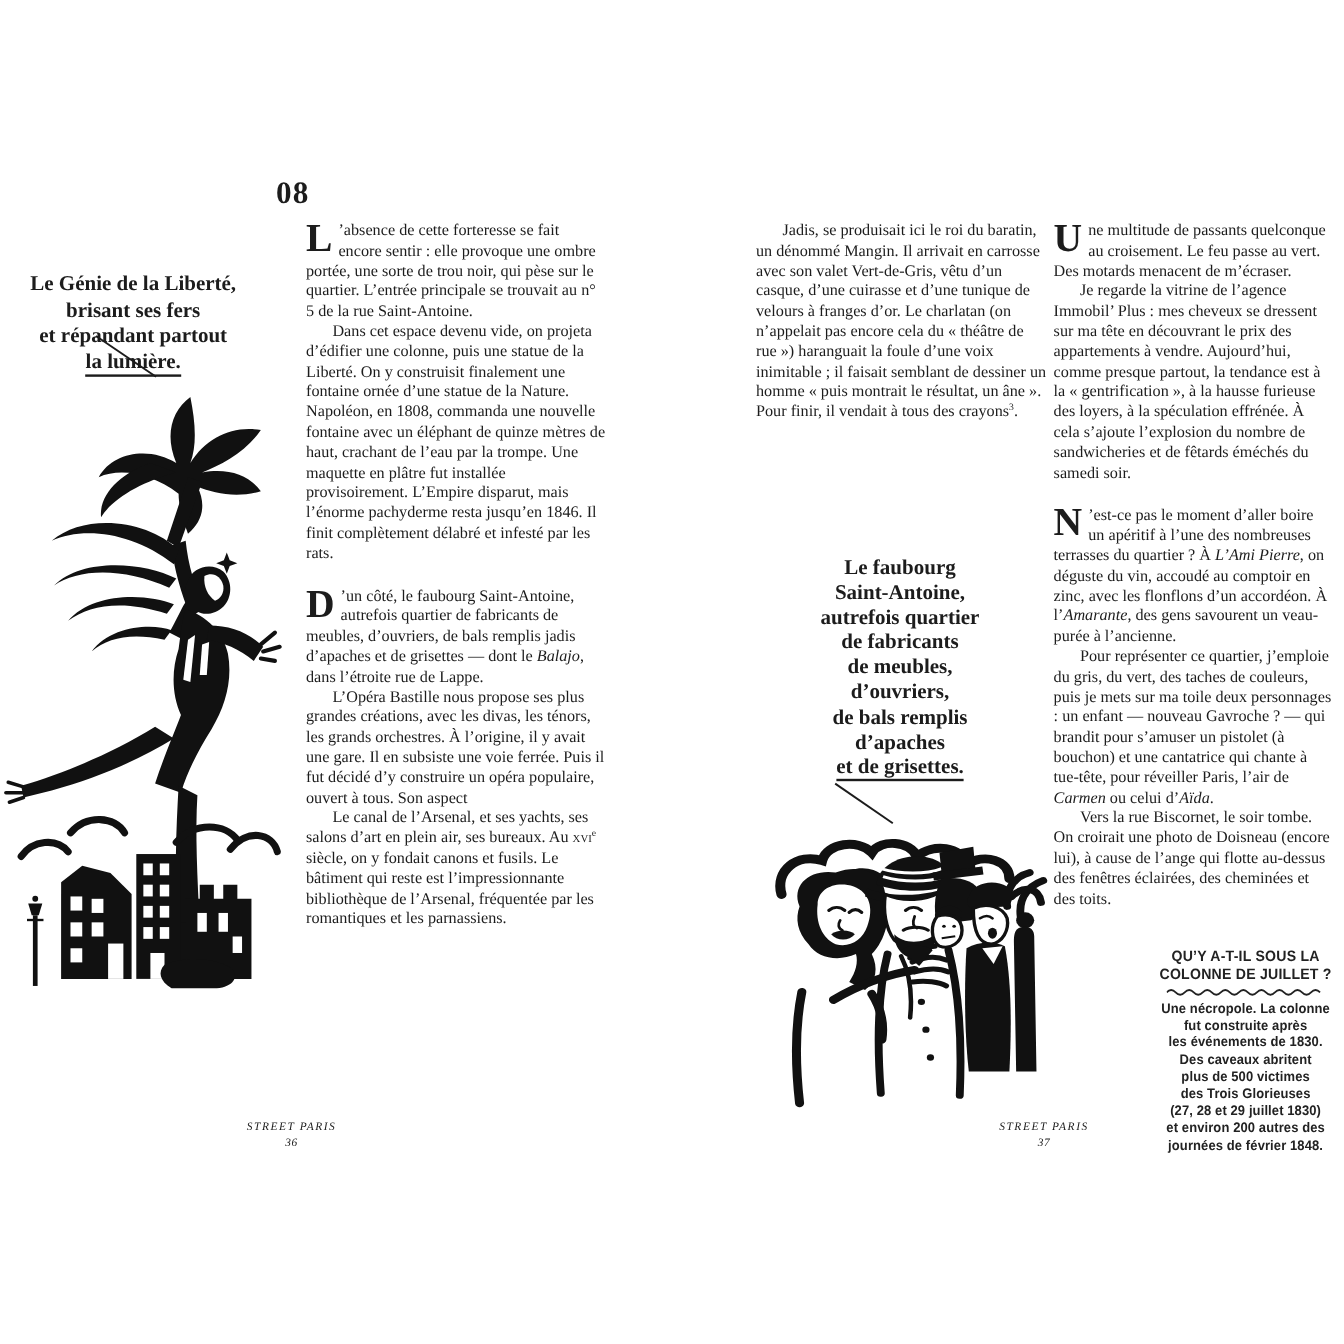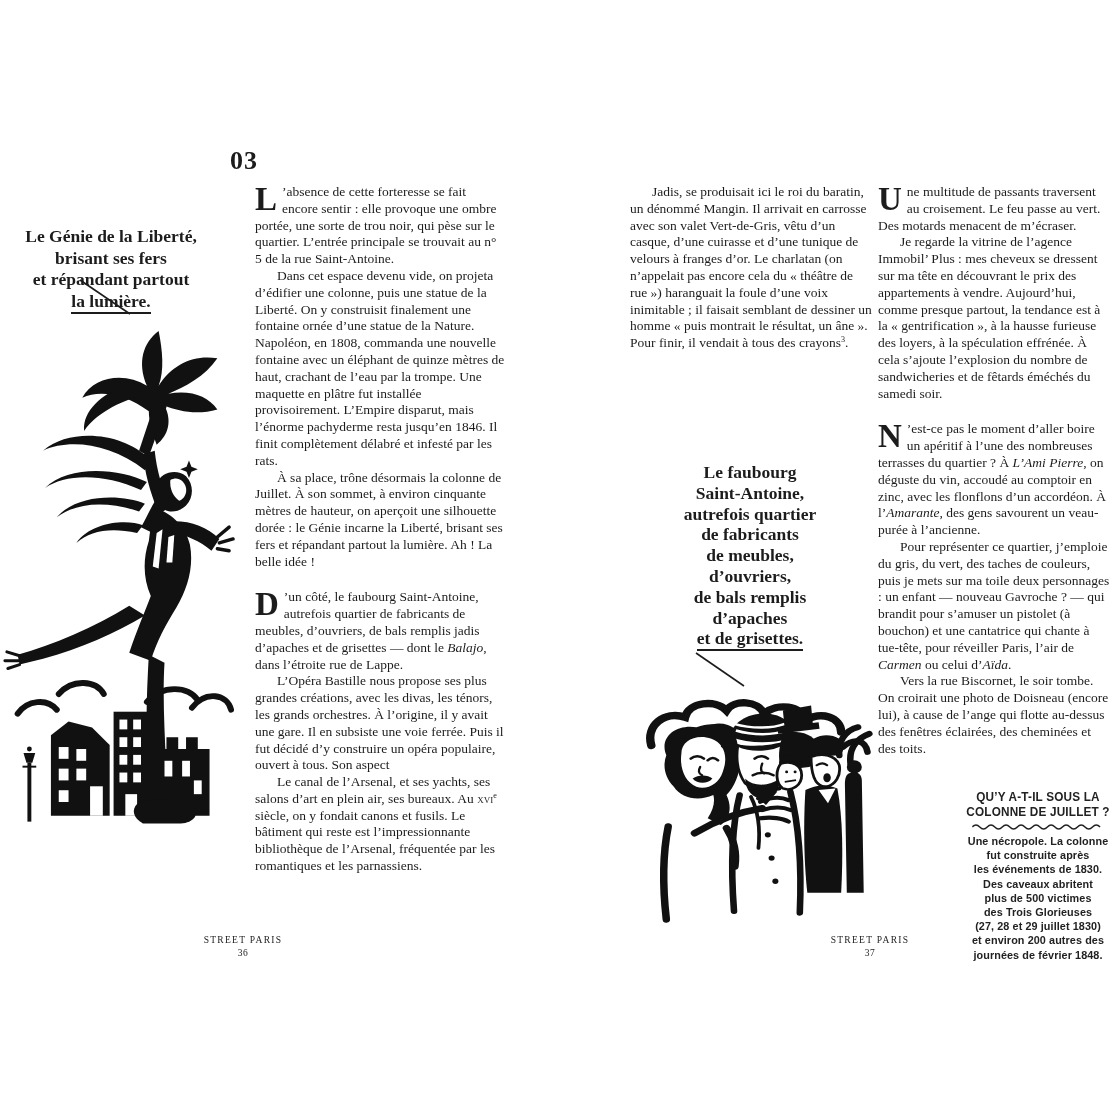--- a/index.html
+++ b/index.html
@@ -20,42 +20,42 @@
   .col p{margin:0;}
   .col p.ind{text-indent:22px;}
   .col p.gap{margin-top:19px;}
   .dc{float:left;font-size:33px;line-height:29px;font-weight:bold;padding:1px 5px 0 0;}
   .col-left{left:255px;top:184px;width:250px;}
   .col-r1{left:630px;top:184px;width:242px;}
   .col-r2{left:878px;top:184px;width:233px;}
   .sc{font-variant:small-caps;}
   sup{font-size:0.6em;vertical-align:super;line-height:0;}
   
-  .footer{position:absolute;width:120px;text-align:center;font-size:9.5px;letter-spacing:1.3px;}
+  .footer{position:absolute;width:120px;text-align:center;font-size:9.5px;letter-spacing:1.3px;font-style:italic;}
   .footer .pg{letter-spacing:0.5px;margin-top:3px;}
   .footer-left{left:183px;top:935px;}
   .footer-right{left:810px;top:935px;}
   
   .sidebar{position:absolute;left:956px;top:790px;width:164px;text-align:center;
     font-family:"Liberation Sans", sans-serif;font-weight:bold;color:#222;
     transform:scaleX(0.94);transform-origin:50% 0;}
   .sidebar .sb-title{font-size:12.5px;line-height:15px;letter-spacing:0.2px;}
   .sidebar .sb-wave{margin:2px auto 4px auto;display:block;}
   .sidebar .sb-body{font-size:11.5px;line-height:14.2px;letter-spacing:0.1px;}
   
   .pointer{position:absolute;}
   .art{position:absolute;}
   svg{display:block;}
 </style>
 </head>
 <body>
 
 <div class="spread">
 
-  <div class="artnum">03</div>
+  <div class="artnum">08</div>
 
   <div class="pq pq-left">Le Génie de la Liberté,<br>brisant ses fers<br>et répandant partout<br><span class="ul">la lumière.</span></div>
 
   <svg class="pointer" style="left:70px;top:276px;" width="70" height="42" viewBox="0 0 70 42">
     <line x1="10" y1="4" x2="60" y2="38" stroke="#1c1c1c" stroke-width="1.6"></line>
   </svg>
 
   <svg class="art" style="left:0;top:325px;" width="235" height="530" viewBox="0 0 240 540" preserveAspectRatio="none" fill="#111">
 
     <path d="M152 88 C128 70 102 66 84 74 C96 52 128 48 150 62 C140 38 146 18 162 6 C166 26 168 46 162 62 C176 40 198 30 222 34 C210 52 188 64 172 70 C194 66 212 72 222 86 C202 92 182 88 168 82 C176 98 172 112 160 122 C154 106 152 96 152 88 Z"></path>
@@ -133,21 +133,20 @@
     <path d="M24 436 L36 436 L33 446 L27 446 Z"></path>
     <circle cx="30" cy="432" r="2.5"></circle>
     <line x1="23" y1="450" x2="37" y2="450" stroke="#111" stroke-width="2"></line>
 
     <path d="M140 488 C158 480 186 482 198 492 C204 500 196 508 182 508 L146 508 C136 502 134 494 140 488 Z"></path>
   </svg>
 
   <div class="col col-left">
     <p><span class="dc">L</span><span>’absence de cette forteresse se fait encore sentir : elle provoque une ombre portée, une sorte de trou noir, qui pèse sur le quartier. L’entrée principale se trouvait au n° 5 de la rue Saint-Antoine.</span></p>
     <p class="ind">Dans cet espace devenu vide, on projeta d’édifier une colonne, puis une statue de la Liberté. On y construisit finalement une fontaine ornée d’une statue de la Nature. Napoléon, en 1808, commanda une nouvelle fontaine avec un éléphant de quinze mètres de haut, crachant de l’eau par la trompe. Une maquette en plâtre fut installée provisoirement. L’Empire disparut, mais l’énorme pachyderme resta jusqu’en 1846. Il finit complètement délabré et infesté par les rats.</p>
-    <p class="ind">À sa place, trône désormais la colonne de Juillet. À son sommet, à environ cinquante mètres de hauteur, on aperçoit une silhouette dorée : le Génie incarne la Liberté, brisant ses fers et répandant partout la lumière. Ah ! La belle idée !</p>
     <p class="gap"><span class="dc">D</span><span>’un côté, le faubourg Saint-Antoine, autrefois quartier de fabricants de meubles, d’ouvriers, de bals remplis jadis d’apaches et de grisettes — dont le <i>Balajo</i>, dans l’étroite rue de Lappe.</span></p>
     <p class="ind">L’Opéra Bastille nous propose ses plus grandes créations, avec les divas, les ténors, les grands orchestres. À l’origine, il y avait une gare. Il en subsiste une voie ferrée. Puis il fut décidé d’y construire un opéra populaire, ouvert à tous. Son aspect</p>
     <p class="ind">Le canal de l’Arsenal, et ses yachts, ses salons d’art en plein air, ses bureaux. Au <span class="sc">xvi</span><sup>e</sup> siècle, on y fondait canons et fusils. Le bâtiment qui reste est l’impressionnante bibliothèque de l’Arsenal, fréquentée par les romantiques et les parnassiens.</p>
   </div>
 
   <div class="footer footer-left">
     <div>STREET PARIS</div>
     <div class="pg">36</div>
   </div>
 
@@ -239,21 +238,21 @@
     <path d="M188 86 C192 83 196 83 199 86" fill="none" stroke="#111" stroke-width="2.5" stroke-linecap="round"></path>
     <ellipse cx="199" cy="101" rx="4" ry="5.5"></ellipse>
     <path d="M176 116 C174 150 174 200 178 240 L214 240 C216 196 216 150 210 114 C198 108 186 110 176 116 Z"></path>
     <path d="M190 116 L200 132 L208 114 Z" fill="#fff"></path>
 
     <circle cx="228" cy="88" r="8"></circle>
     <path d="M222 96 C230 92 236 96 236 104 L238 240 L220 240 L218 110 C218 102 219 98 222 96 Z"></path>
   </svg>
 
   <div class="col col-r2">
-    <p><span class="dc">U</span><span>ne multitude de passants traversent au croisement. Le feu passe au vert. Des motards menacent de m’écraser.</span></p>
+    <p><span class="dc">U</span><span>ne multitude de passants quelconque au croisement. Le feu passe au vert. Des motards menacent de m’écraser.</span></p>
     <p class="ind">Je regarde la vitrine de l’agence Immobil’ Plus : mes cheveux se dressent sur ma tête en découvrant le prix des appartements à vendre. Aujourd’hui, comme presque partout, la tendance est à la « gentrification », à la hausse furieuse des loyers, à la spéculation effrénée. À cela s’ajoute l’explosion du nombre de sandwicheries et de fêtards éméchés du samedi soir.</p>
     <p class="gap"><span class="dc">N</span><span>’est-ce pas le moment d’aller boire un apéritif à l’une des nombreuses terrasses du quartier ? À <i>L’Ami Pierre</i>, on déguste du vin, accoudé au comptoir en zinc, avec les flonflons d’un accordéon. À l’<i>Amarante</i>, des gens savourent un veau-purée à l’ancienne.</span></p>
     <p class="ind">Pour représenter ce quartier, j’emploie du gris, du vert, des taches de couleurs, puis je mets sur ma toile deux personnages : un enfant — nouveau Gavroche ? — qui brandit pour s’amuser un pistolet (à bouchon) et une cantatrice qui chante à tue-tête, pour réveiller Paris, l’air de <i>Carmen</i> ou celui d’<i>Aïda</i>.</p>
     <p class="ind">Vers la rue Biscornet, le soir tombe. On croirait une photo de Doisneau (encore lui), à cause de l’ange qui flotte au-dessus des fenêtres éclairées, des cheminées et des toits.</p>
   </div>
 
   <div class="sidebar">
     <div class="sb-title">QU’Y A-T-IL SOUS LA<br>COLONNE DE JUILLET ?</div>
     <svg class="sb-wave" width="140" height="8" viewBox="0 0 140 8">
       <path d="M0 5 Q4 1 8 5 T16 5 T24 5 T32 5 T40 5 T48 5 T56 5 T64 5 T72 5 T80 5 T88 5 T96 5 T104 5 T112 5 T120 5 T128 5 T136 5" fill="none" stroke="#222" stroke-width="1.6"></path>

